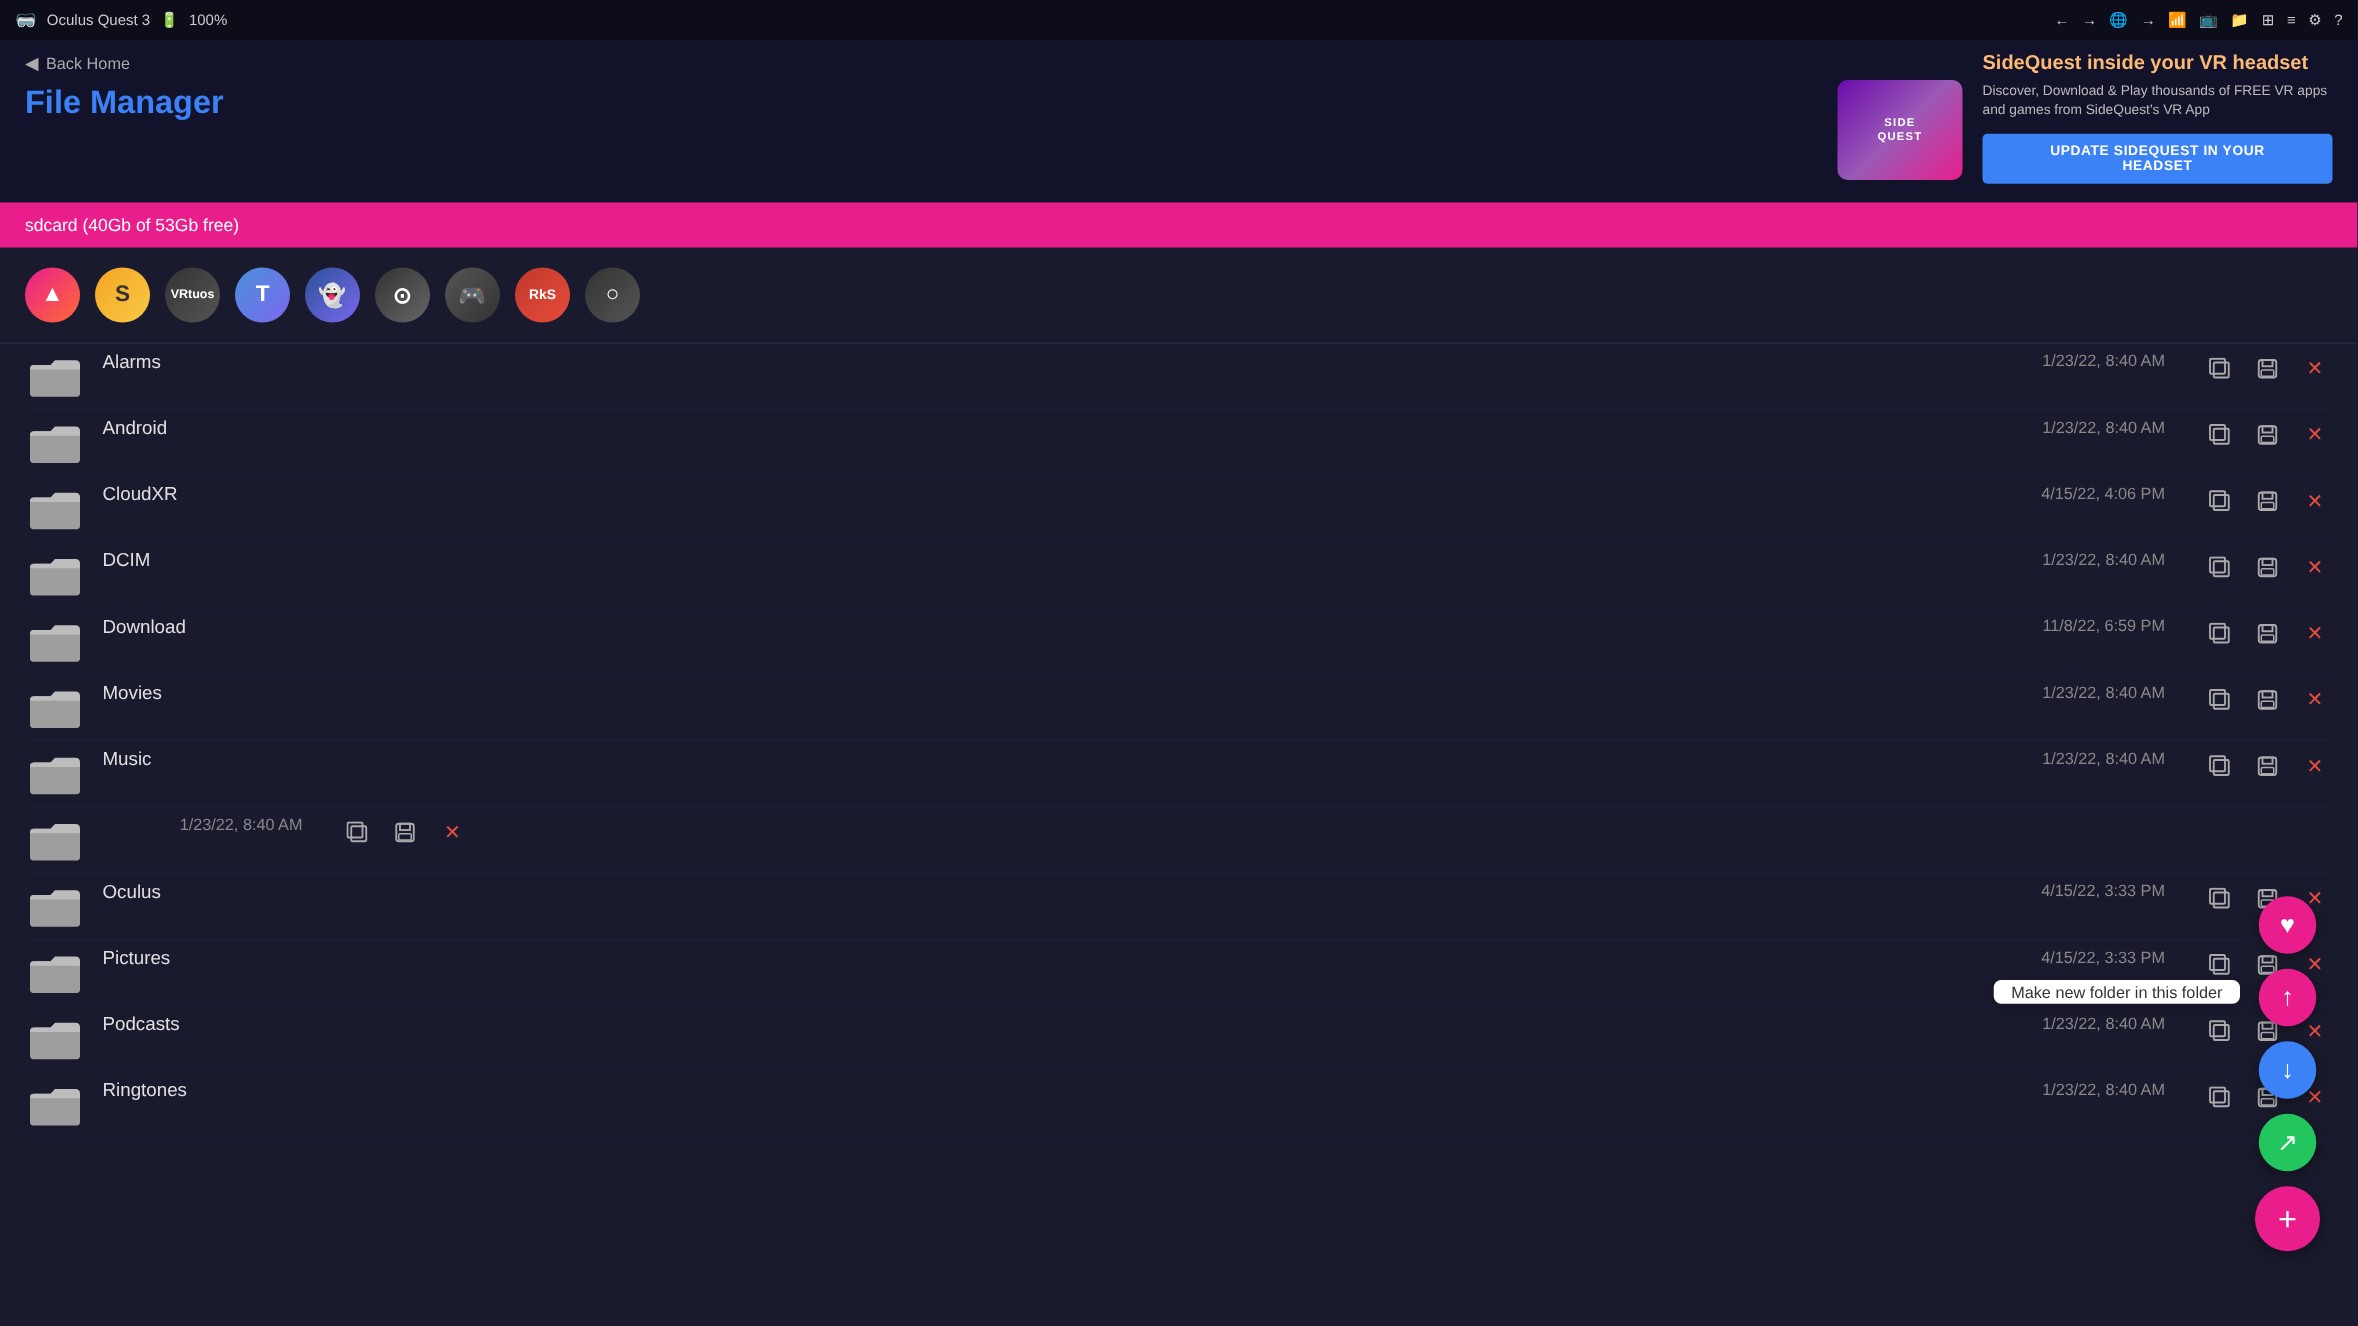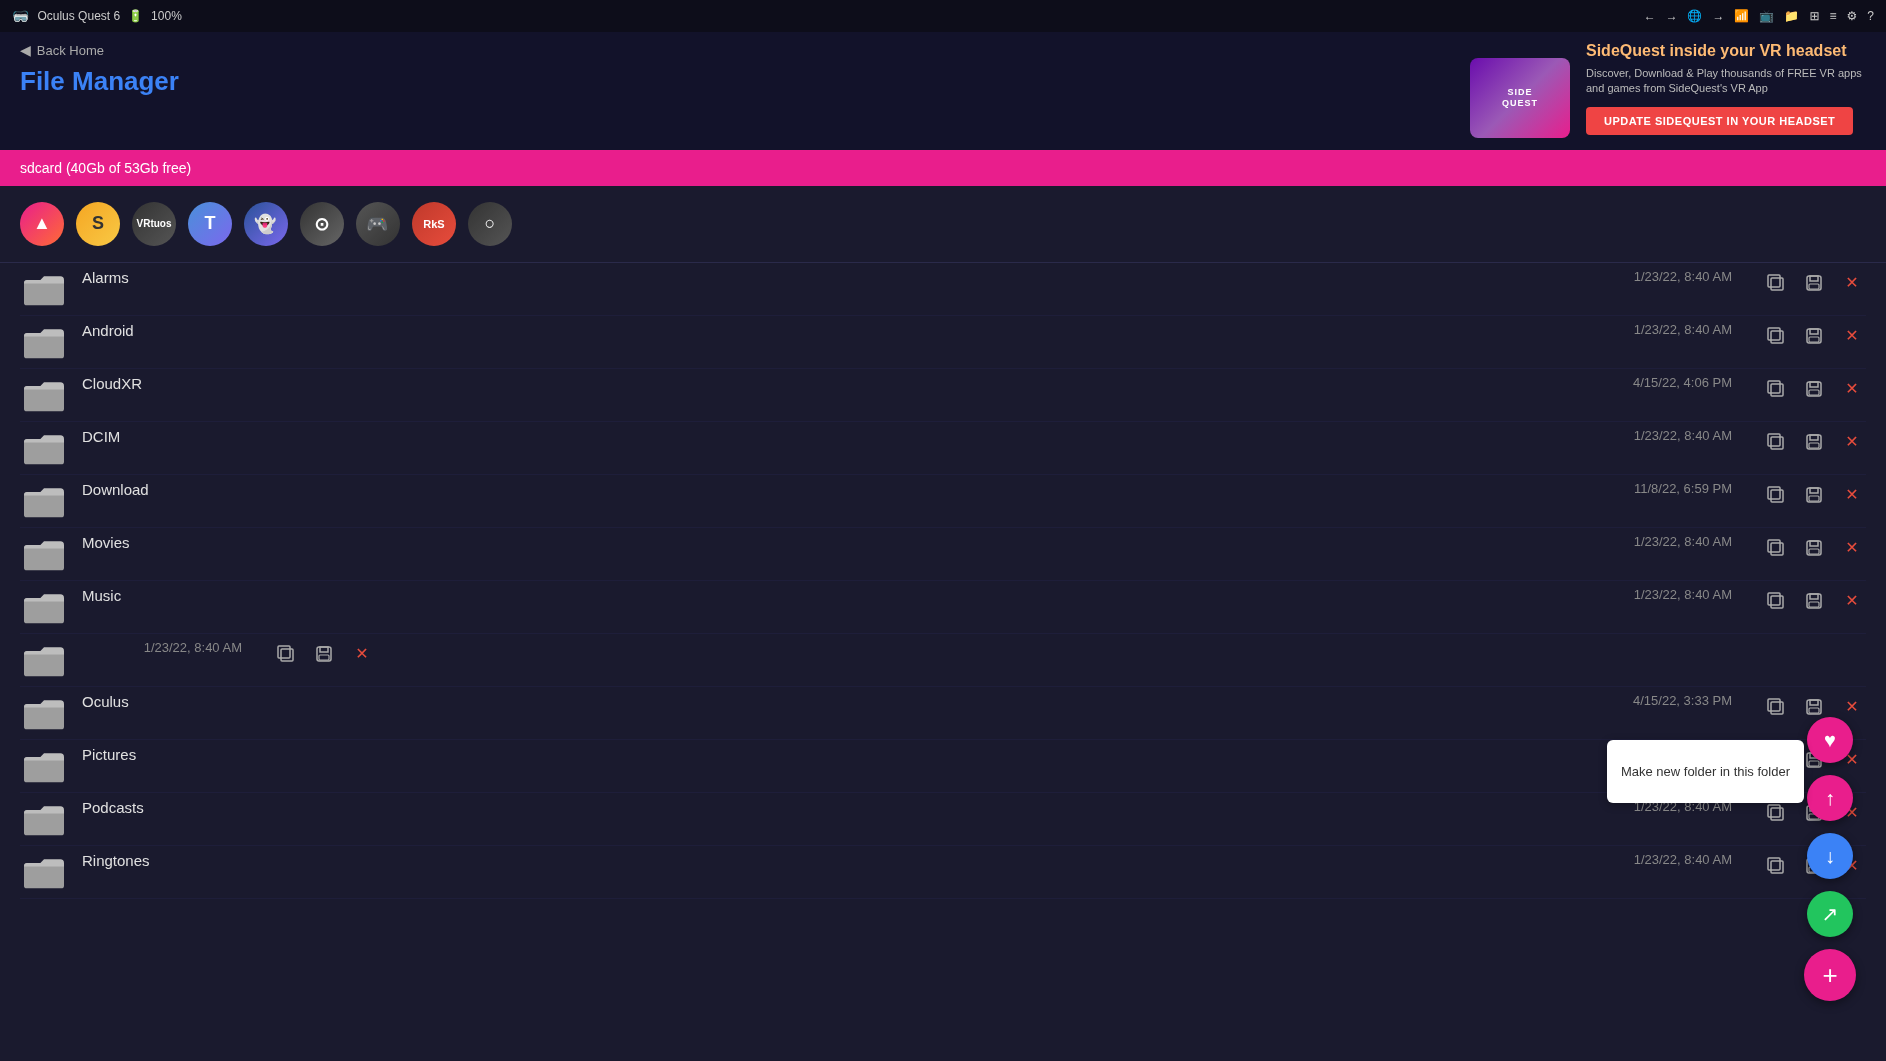--- a/index.html
+++ b/index.html
@@ -96,24 +96,24 @@
       color: #fdba74;
       margin-bottom: 6px;
     }
     .banner-desc {
       font-size: 11px;
       color: #bbb;
       line-height: 1.4;
       margin-bottom: 10px;
     }
     .banner-btn {
-      background: #ef4444;
+      background: #3b82f6;
       color: #fff;
       border: none;
-      padding: 8px 18px;
+      padding: 8px 30px;
       border-radius: 4px;
       font-size: 11px;
       font-weight: bold;
       cursor: pointer;
       letter-spacing: 0.5px;
     }
 
     
     .storage-bar {
       background: #e91e8c;
@@ -235,39 +235,39 @@
     }
     .fab-heart { background: #e91e8c; }
     .fab-upload { background: #e91e8c; }
     .fab-download { background: #3498db; }
     .fab-share { background: #2ecc71; }
     .fab-add { background: #e91e8c; width: 52px; height: 52px; font-size: 26px; }
 
     
     .tooltip-box {
       position: fixed;
-      right: 82px;
+      right: 94px;
       background: #fff;
       color: #333;
-      padding: 24px 14px;
+      padding: 2px 14px;
       border-radius: 6px;
       font-size: 13px;
       white-space: nowrap;
       box-shadow: 0 2px 8px rgba(0,0,0,0.3);
       z-index: 200;
       bottom: 258px;
     }
   </style>
 </head>
 <body>
 
 <div class="top-bar">
   <div class="top-bar-left">
     <span class="vr-icon">🥽</span>
-    <span>Oculus Quest 6</span>
+    <span>Oculus Quest 3</span>
     <span class="battery-icon">🔋</span>
     <span>100%</span>
   </div>
   <div class="top-bar-right">
     <span>←</span>
     <span>→</span>
     <span>🌐</span>
     <span>→</span>
     <span>📶</span>
     <span>📺</span>

